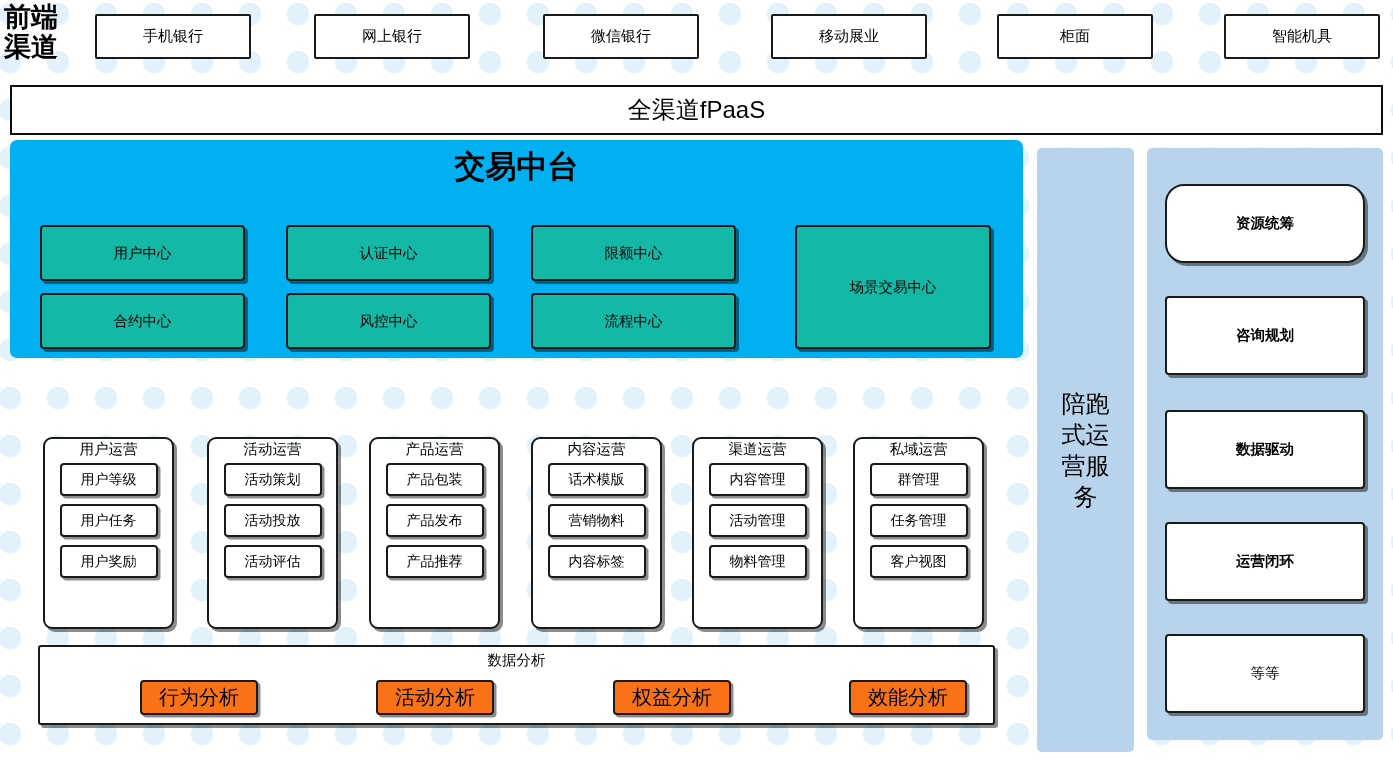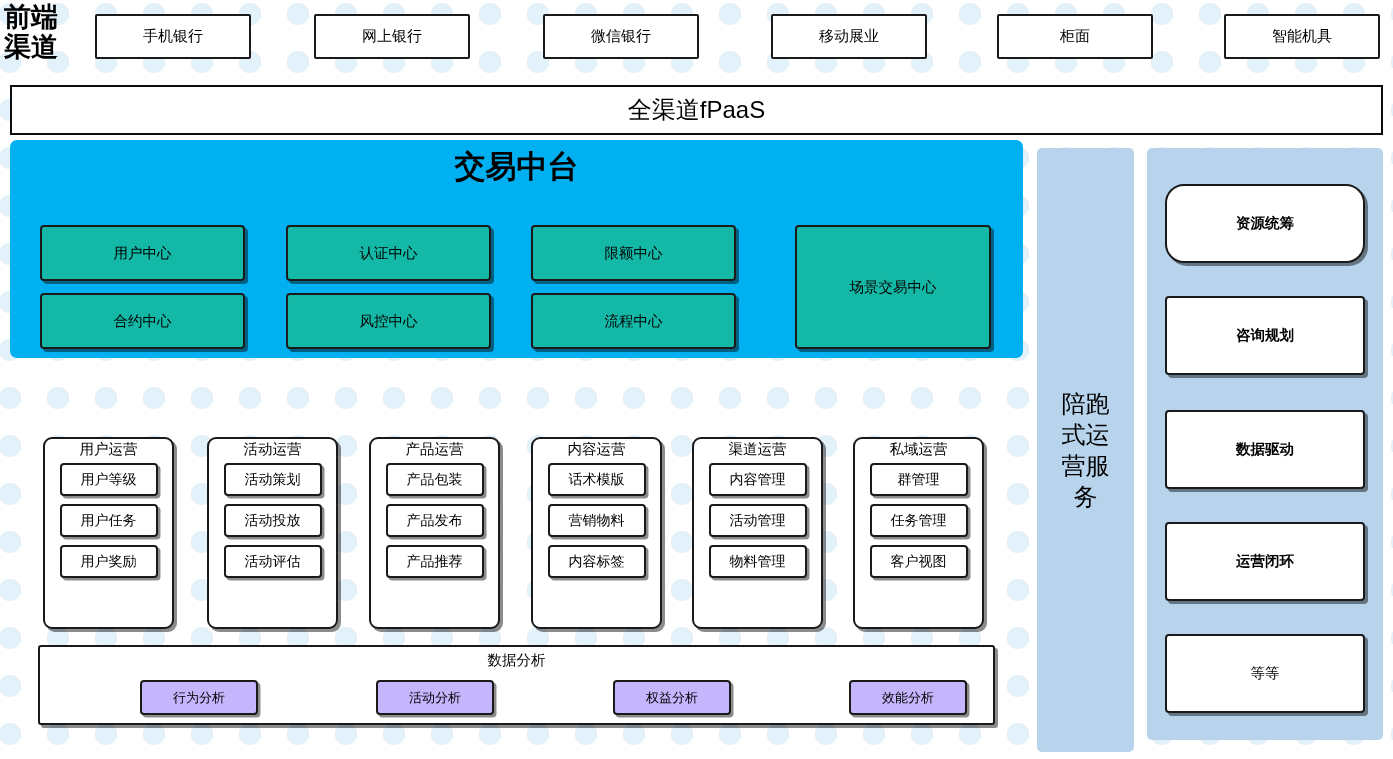--- a/index.html
+++ b/index.html
@@ -144,24 +144,24 @@
     text-align: center;
     font-size: 14.5px;
     color: #000;
   }
   .analysis-chip {
     position: absolute;
     top: 33px;
     width: 118px; height: 35px;
     border: 2.2px solid #1a1a1a;
     border-radius: 4px;
-    background: #c4b5fd;
+    background: #f97316;
     box-shadow: 2.5px 2.5px 0 rgba(0,0,0,0.45);
     display: flex; align-items: center; justify-content: center;
-    font-size: 13px; color: #000;
+    font-size: 20px; color: #000;
     box-sizing: border-box;
   }
 
   
   .lightblue-panel {
     position: absolute;
     background: #b8d4ec;
     border-radius: 5px;
   }
   #service-panel { left: 1037px; top: 148px; width: 97px; height: 604px; }

